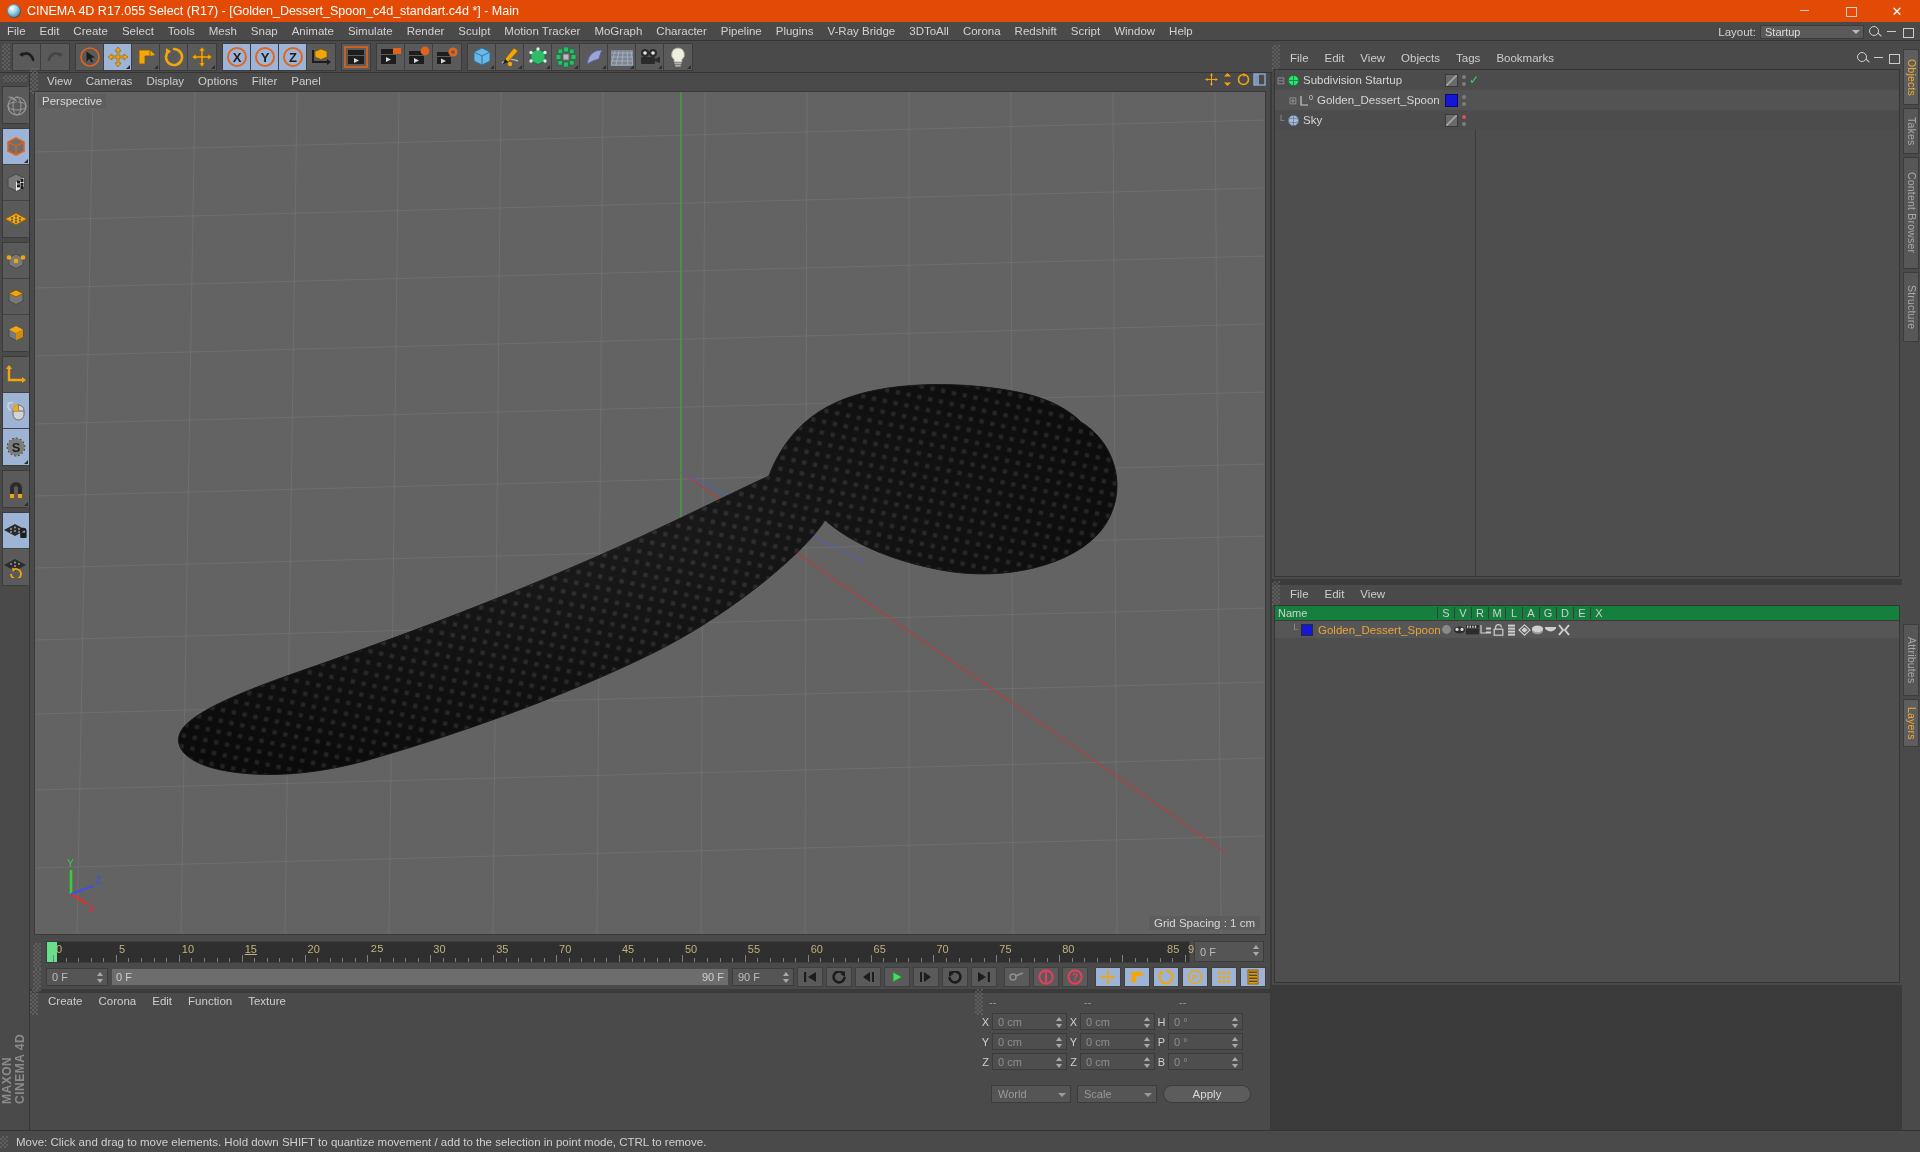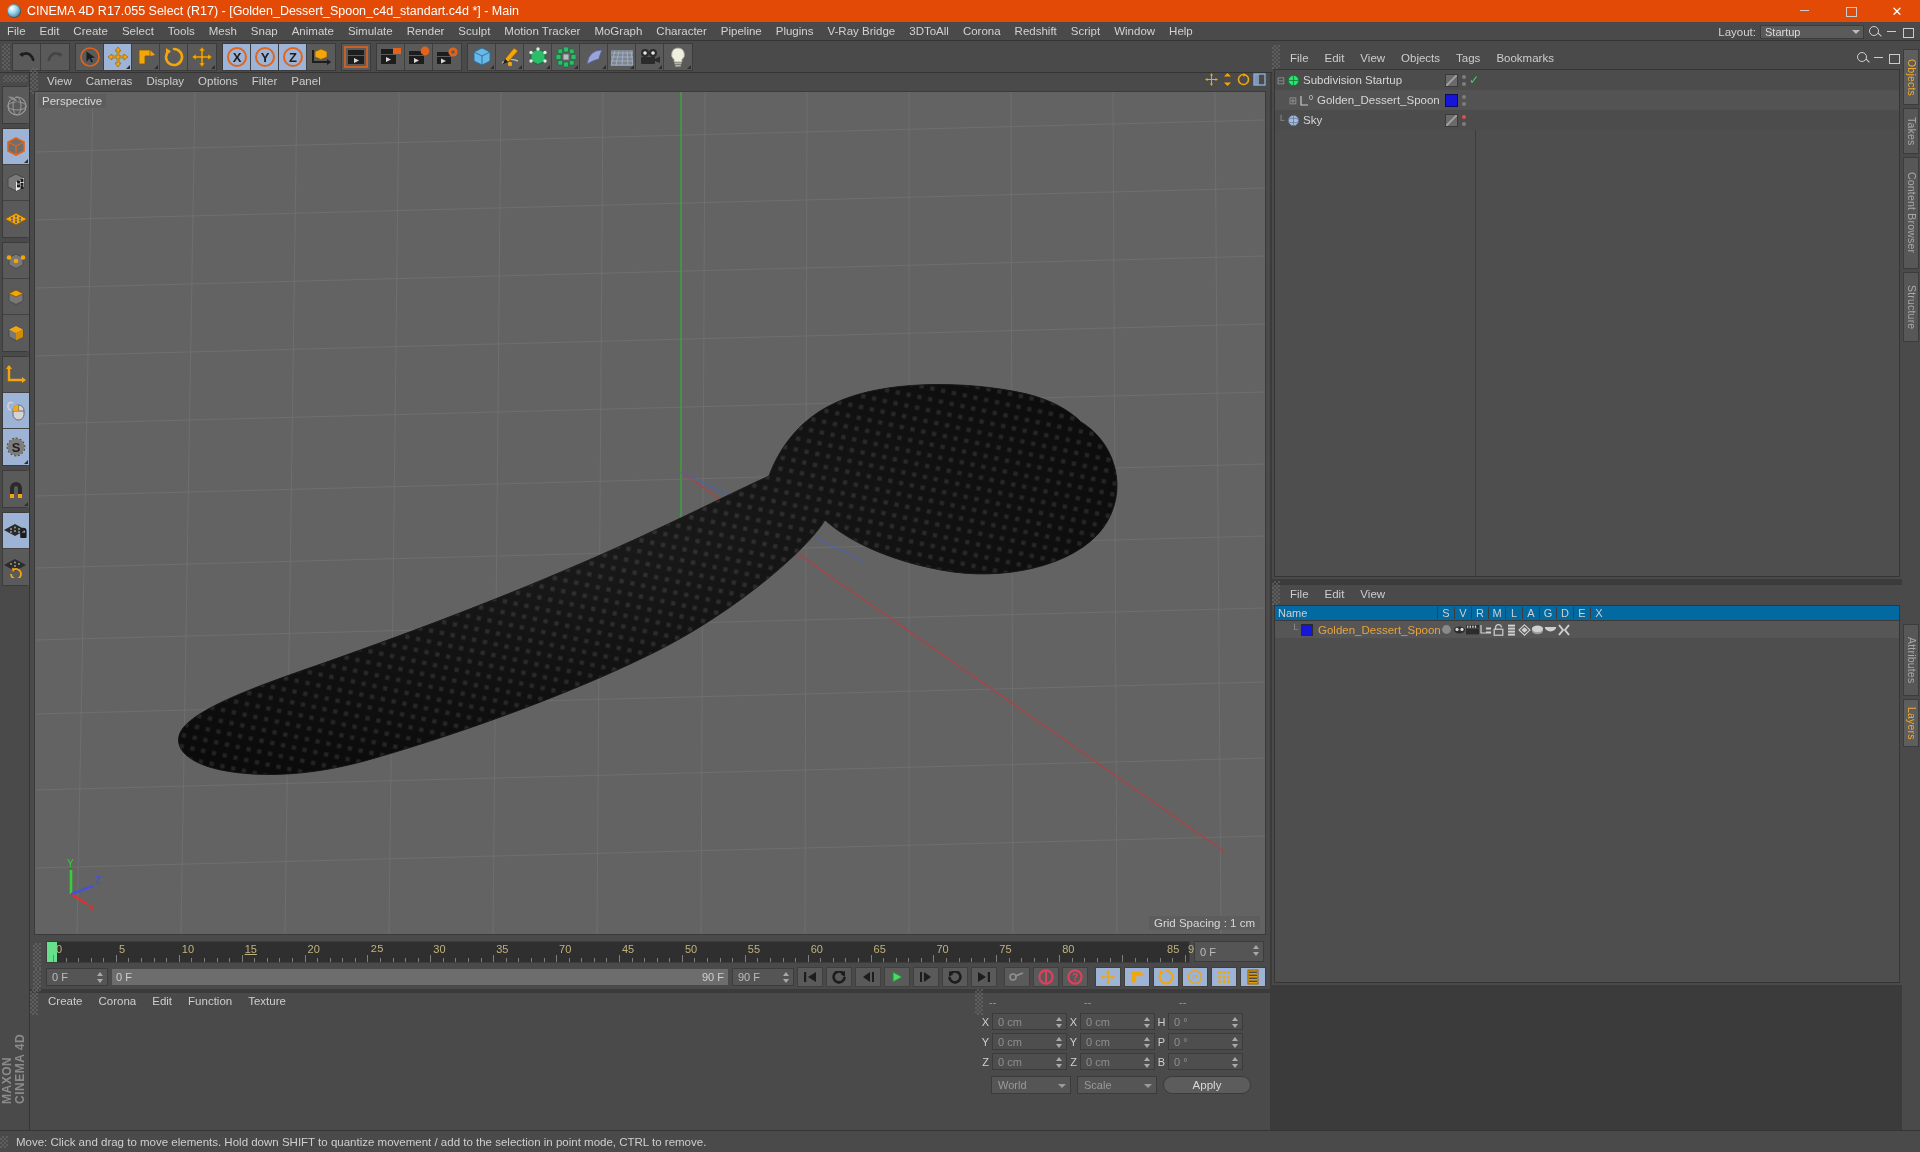--- a/index.html
+++ b/index.html
@@ -180,21 +180,21 @@
   .dots i{ width:4px;height:4px;border-radius:50%;background:#7e7e7e; display:block;}
   .hatchsq{ width:13px;height:13px;border:1px solid #3a3a3a;
     background:linear-gradient(135deg,#6a6a6a 44%,#9a9a9a 44%,#9a9a9a 56%,#6a6a6a 56%);}
 
   
   #lyrwrap{ position:absolute; left:1272px; top:585px; width:630px; height:400px; background:#4a4a4a;}
   #lyrmenu{ height:18px; display:flex; align-items:center; }
   #lyrmenu .mi{ padding:0 8px; font-size:11.5px; color:#cdcdcd; line-height:18px;}
   #lyrbody{ position:absolute; left:2px; top:20px; right:2px; bottom:2px;
             background:#4e4e4e; border:1px solid #353535;}
-  #lyrhdr{ height:15px; display:flex; align-items:center; background:#0369a1;
+  #lyrhdr{ height:15px; display:flex; align-items:center; background:#15803d;
            border-bottom:1px solid #3a3a3a; font-size:11px; color:#cfcfcf;}
   #lyrhdr .nm{ width:162px; padding-left:3px;}
   #lyrhdr .col{ width:17px; text-align:center; border-left:1px solid #3c3c3c;}
   .lyrrow{ height:17px; display:flex; align-items:center; background:#565656; font-size:11.5px;}
   .lyrrow .swatch{ width:12px;height:12px; background:#1616d8; border:1px solid #2a2a2a; margin-right:5px;}
   .lyrrow .lname{ color:#e8a33c; }
   .lyricon{ width:13px;height:13px; display:flex;align-items:center;justify-content:center;
             font-size:9px; color:#d2d2d2;}
 
   
@@ -1056,21 +1056,21 @@
           <span>0 cm</span>
           <span class="spin"></span>
         </div>
       <span class="ax">B</span>
       <div class="cfield" style="width:75px;">
           <span>0 °</span>
           <span class="spin"></span>
         </div>
     </div>
 
-    <div style="display:flex;align-items:flex-end;gap:6px;margin-top:5px;padding-left:12px;">
+    <div style="display:flex;align-items:flex-end;gap:6px;margin-top:14px;padding-left:12px;">
       <div class="dropdn" style="width:80px;">
         <span>World</span>
         <span class="arw"></span>
       </div>
       <div class="dropdn" style="width:80px;">
         <span>Scale</span>
         <span class="arw"></span>
       </div>
       <div id="applybtn" style="width:88px;">Apply</div>
     </div>

